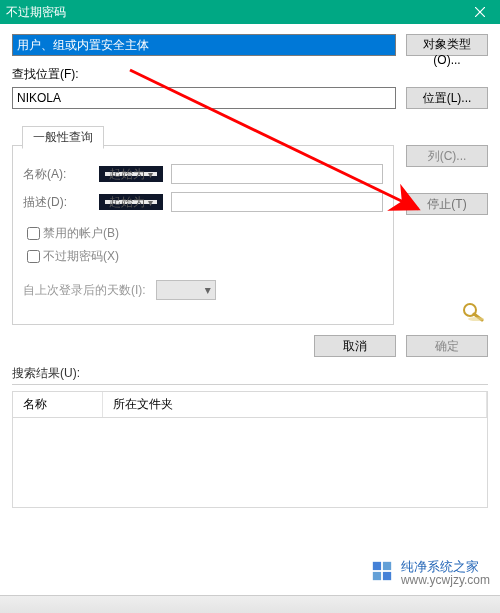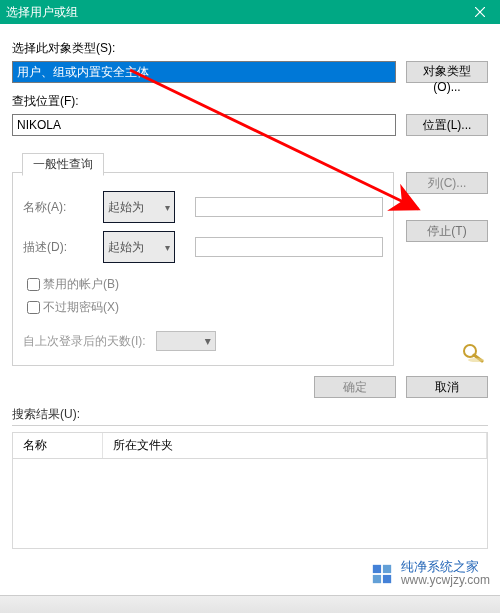--- a/index.html
+++ b/index.html
@@ -11,23 +11,23 @@
   .titlebar .close svg { width: 10px; height: 10px; }
 
   .content { padding: 10px 12px 6px 12px; }
   .label-top { margin: 6px 0 4px 0; color: #000; }
 
   .field-row { display: flex; gap: 10px; margin-bottom: 10px; }
   .field-input { flex: 1; height: 22px; border: 1px solid #7a7a7a; padding: 1px 4px; font-family: inherit; font-size: 12px; }
   .field-input.sel { background: #0078d7; color: #fff; }
   .side-btn { width: 82px; height: 22px; border: 1px solid #adadad; background: #e1e1e1; font-family: inherit; font-size: 12px; cursor: pointer; }
 
-  .q-grid { display: grid; grid-template-columns: 60px 72px 1fr; gap: 8px 20px; align-items: center; }
+  .q-grid { display: grid; grid-template-columns: 60px 72px 1fr; gap: 8px 8px; align-items: center; }
   .q-label { color: #777; }
-  .combo { height: 32px; border: 1px solid #0f172a; background: #eaeaea; display: flex; align-items: center; justify-content: space-between; padding: 0 4px; color: #555; }
+  .combo { height: 16px; border: 6px solid #0f172a; background: #eaeaea; display: flex; align-items: center; justify-content: space-between; padding: 0 4px; color: #555; margin-left: 8px; }
   .combo .chev { color: #666; font-size: 10px; }
   .txt { height: 20px; border: 1px solid #bfbfbf; background: #fff; }
 
   .checks { margin-top: 12px; }
   .chk { display: flex; align-items: center; color: #888; margin: 4px 0; }
   .chk input { width: 13px; height: 13px; }
 
   .days-row { display: flex; align-items: center; gap: 10px; margin-top: 14px; }
   .days-label { color: #999; }
   .num-combo { width: 60px; height: 20px; border: 1px solid #bfbfbf; background: #e6e6e6; display: flex; align-items: center; justify-content: flex-end; padding: 0 4px; color: #666; }
@@ -38,21 +38,21 @@
   .hr-sep { border: none; border-top: 1px solid #d0d0d0; margin: 2px 0 0 0; }
 
   .table-head { display: flex; border: 1px solid #d9d9d9; margin-top: 6px; background: #fff; }
   .th { padding: 4px 10px; border-right: 1px solid #e3e3e3; font-size: 12px; color: #000; }
   .results-area { height: 90px; border: 1px solid #d9d9d9; border-top: none; background: #fff; }
 
   
   .arrow-svg { position: absolute; pointer-events: none; }
 
   
-  .watermark { position: absolute; bottom: 26px; right: 10px; display: flex; align-items: center; gap: 8px; opacity: 0.95; }
+  .watermark { position: absolute; bottom: 26px; right: 10px; display: flex; align-items: flex-start; gap: 8px; opacity: 0.95; }
   .wm-logo { width: 22px; height: 22px; }
   .wm-txt { color: #1a5fb4; font-size: 13px; line-height: 1; }
   .wm-url { color: #777; font-size: 12px; }
 
   .footer-bar { position: absolute; left: 0; bottom: 0; height: 18px; width: 500px; background: linear-gradient(#eee,#e4e4e4); border-top: 1px solid #ccc; }
 
   .page { position: relative; width: 500px; height: 613px; overflow: hidden; }
 
   .icon-search { width: 28px; height: 20px; }
   .qbox-outer { position: relative; margin-top: 26px; }
@@ -61,32 +61,31 @@
 
   .layout2 { display: flex; gap: 12px; }
   .left-col { flex: 1; }
 
 </style>
 </head>
 <body>
 <div class="page">
 
 <div class="titlebar">
-  <span class="title">选择用户或组</span>
+  <span class="title">不过期密码</span>
   <div class="close">
     <svg viewBox="0 0 10 10">
           <line x1="0" y1="0" x2="10" y2="10" stroke="#fff" stroke-width="1.2"></line>
           <line x1="10" y1="0" x2="0" y2="10" stroke="#fff" stroke-width="1.2"></line>
         </svg>
   </div>
 </div>
 
 <div class="content">
 
-  <div class="label-top">选择此对象类型(S):</div>
   <div class="field-row">
     <input class="field-input sel" readonly="" value="用户、组或内置安全主体" style="">
     <button class="side-btn">对象类型(O)...</button>
   </div>
 
   <div class="label-top">查找位置(F):</div>
   <div class="field-row">
     <input class="field-input" readonly="" value="NIKOLA" style="">
     <button class="side-btn">位置(L)...</button>
   </div>
@@ -144,22 +143,22 @@
         <svg class="icon-search" viewBox="0 0 28 20">
               <circle cx="10" cy="8" r="6" fill="none" stroke="#c8a030" stroke-width="2"></circle>
               <line x1="14" y1="12" x2="22" y2="18" stroke="#c8a030" stroke-width="3" stroke-linecap="round"></line>
               <ellipse cx="16" cy="17" rx="8" ry="2" fill="#e8d488" opacity="0.6"></ellipse>
             </svg>
       </div>
     </div>
   </div>
 
   <div class="bottom-btns">
+    <button class="side-btn">取消</button>
     <button class="side-btn" style="color:#888;">确定</button>
-    <button class="side-btn">取消</button>
   </div>
 
   <div class="results-label">搜索结果(U):</div>
   <hr class="hr-sep">
   <div class="table-head">
     <div class="th" style="width:90px;">名称</div>
     <div class="th" style="flex:1;">所在文件夹</div>
   </div>
   <div class="results-area"></div>
 

